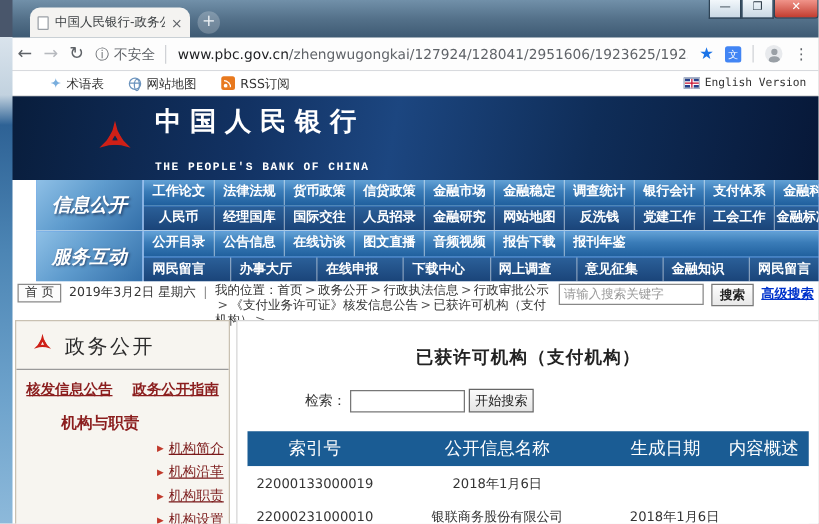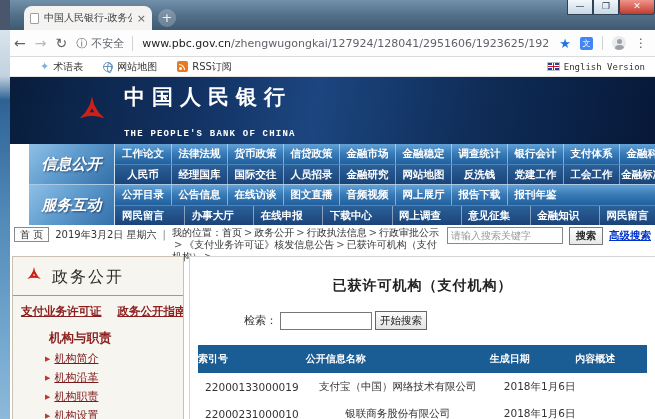--- a/index.html
+++ b/index.html
@@ -89,33 +89,33 @@
 
   
   .content { display:flex; height:174px; background:#fff; padding:5px 0 0 12px; }
   .sidebar { width:172px; flex:none; background:#f7f5f0; border:1px solid #c9c1b2; overflow:hidden; }
   .sb-header { display:flex; align-items:center; gap:7px; padding:7px 10px 5px; border-bottom:1px solid #9a9a9a; }
   .sb-title { font-size:16px; color:#2b2b2b; letter-spacing:2px; }
   .sb-toplinks { display:flex; gap:16px; padding:8px 8px 4px; }
   .sb-toplink { color:#8b1e1e; font-weight:bold; font-size:11.5px; text-decoration:underline; white-space:nowrap; }
   .sb-section { color:#8b1e1e; font-weight:bold; font-size:12.5px; margin:7px 0 3px 36px; }
   .sb-list { }
-  .sb-item { display:flex; align-items:center; gap:4px; margin:4px 4px 4px 32px; }
+  .sb-item { display:flex; align-items:center; gap:4px; margin:4px 4px 4px 32px;justify-content:flex-end; }
   .sb-item::before { content:"▶"; color:#c0392b; font-size:7px; }
   .sb-link { color:#7b1a1a; font-size:11px; text-decoration:underline; white-space:nowrap; }
 
   .main { flex:1; min-width:0; margin-left:5px; background:#fff; border:1px solid #d5d5d5; border-right:none; padding:0 8px; }
   .main-title { text-align:center; font-size:14px; font-weight:bold; color:#222; margin-top:20px; letter-spacing:1px; }
   .main-search { display:flex; align-items:center; margin:16px 0 0 46px; gap:3px; font-size:11px; color:#333; }
   .main-search input { width:92px; height:18px; border:1px solid #777; }
   .start-btn { height:19px; border:1px solid #666; background:linear-gradient(#fbfbfb,#e4e4e4); font-size:10.5px; padding:0 4px; color:#222; }
 
   .dtable { margin-top:15px; }
   .thead { display:flex; background:#1a5c94; height:28px; align-items:center; }
-  .thead span { color:#fff; font-size:10px; font-weight:bold; text-align:left; }
+  .thead span { color:#fff; font-size:14px; font-weight:normal; text-align:center; }
   .thead span:nth-of-type(1){ width:24%; } .thead span:nth-of-type(2){ width:41%; }
   .thead span:nth-of-type(3){ width:19%; } .thead span:nth-of-type(4){ width:16%; }
   .tr { display:flex; height:27px; align-items:center; background:#fff; }
   .tr span { font-size:10.5px; color:#333; text-align:center; white-space:nowrap; overflow:hidden; }
   .tr span:nth-of-type(1){ width:24%; } .tr span:nth-of-type(2){ width:41%; }
   .tr span:nth-of-type(3){ width:19%; text-align:left; padding-left:14px; } .tr span:nth-of-type(4){ width:16%; }
 </style>
 </head>
 <body>
 
@@ -230,21 +230,20 @@
     <div class="nav-group">
       <div class="nav-label">服务互动</div>
       <div class="nav-rows">
         <div class="nav-row a">
 
         <span class="nav-item">公开目录</span>
             <span class="nav-item">公告信息</span>
             <span class="nav-item">在线访谈</span>
             <span class="nav-item">图文直播</span>
             <span class="nav-item">音频视频</span>
-            <span class="nav-item">网上展厅</span>
             <span class="nav-item">报告下载</span>
             <span class="nav-item">报刊年鉴</span>
           </div>
         <div class="nav-row b">
 
         <span class="nav-item">网民留言</span>
             <span class="nav-item">办事大厅</span>
             <span class="nav-item">在线申报</span>
             <span class="nav-item">下载中心</span>
             <span class="nav-item">网上调查</span>
@@ -281,21 +280,21 @@
                 </g>
               <g transform="rotate(240 50 50)">
                   <path d="M50 14 L45 33 L33 57 L43 57 L50 40 L57 57 L67 57 L55 33 Z"></path>
                 </g>
             </g>
           </svg>
         </span>
         <span class="sb-title">政务公开</span>
       </div>
       <div class="sb-toplinks">
-        <span class="sb-toplink">支付业务许可证</span>
+        <span class="sb-toplink">核发信息公告</span>
         <span class="sb-toplink">政务公开指南</span>
       </div>
       <div class="sb-section">机构与职责</div>
       <div class="sb-list">
 
       <div class="sb-item">
             <span class="sb-link">机构简介</span>
           </div>
           <div class="sb-item">
             <span class="sb-link">机构沿革</span>
@@ -322,21 +321,20 @@
 
         <span class="th">索引号</span>
             <span class="th">公开信息名称</span>
             <span class="th">生成日期</span>
             <span class="th">内容概述</span>
           </div>
         <div class="tbody">
 
             <div class="tr">
               <span>22000133000019</span>
-              <span>支付宝（中国）网络技术有限公司</span>
               <span>2018年1月6日</span>
               <span></span>
             </div>
 
             <div class="tr">
               <span>22000231000010</span>
               <span>银联商务股份有限公司</span>
               <span>2018年1月6日</span>
               <span></span>
             </div>

